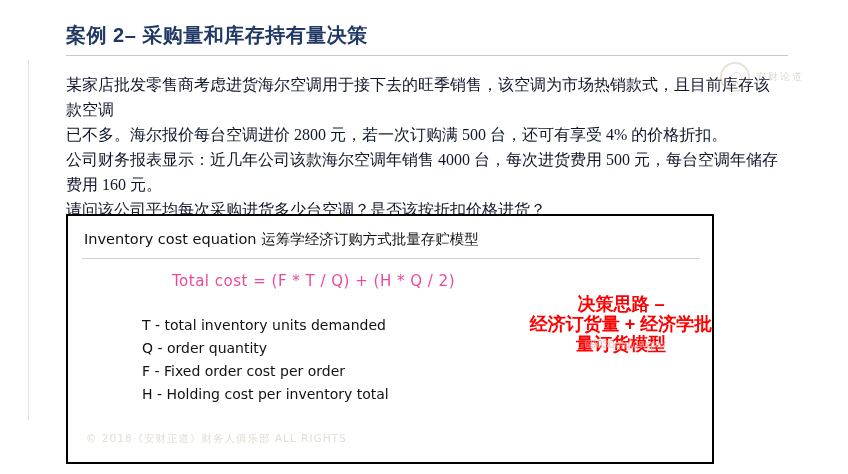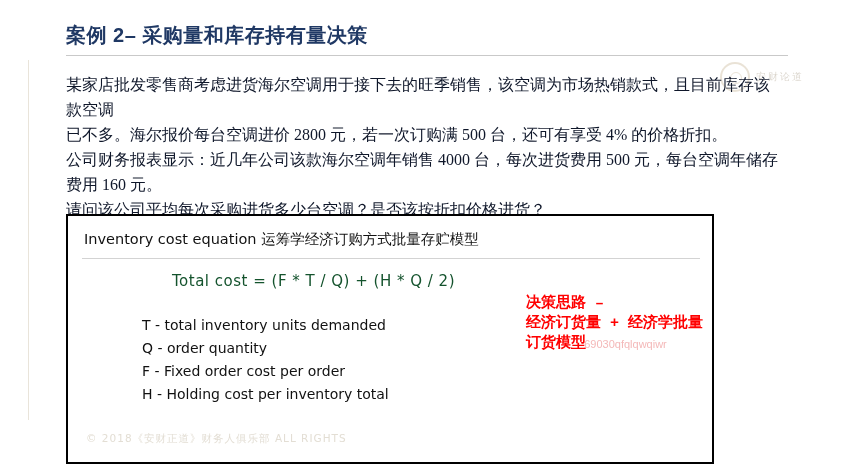--- a/index.html
+++ b/index.html
@@ -120,45 +120,45 @@
     top: 42px;
     width: 618px;
     height: 1px;
     background: #d3d3d3;
   }
   .formula {
     position: absolute;
     left: 104px;
     top: 56px;
     font-size: 15px;
-    color: #14532d;
+    color: #ec4899;
     font-family: "DejaVu Sans", sans-serif;
     letter-spacing: 0.5px;
   }
   .legend {
     position: absolute;
     left: 74px;
     top: 98px;
     font-size: 14px;
     line-height: 23px;
     color: #111111;
     font-family: "DejaVu Sans", sans-serif;
   }
   .legend div { white-space: nowrap; }
   .note {
     position: absolute;
     left: 458px;
     top: 78px;
     width: 190px;
-    text-align: left;
+    text-align: center;
     color: #ff0000;
-    font-size: 15px;
+    font-size: 18px;
     font-weight: bold;
     line-height: 20px;
-    font-family: Liberation Mono, monospace;
+    font-family: Liberation Sans, sans-serif;
   }
   .note-id {
     position: absolute;
     left: 470px;
     top: 122px;
     width: 175px;
     text-align: center;
     color: #f0a0a0;
     font-size: 11px;
     font-family: "Liberation Sans", sans-serif;

